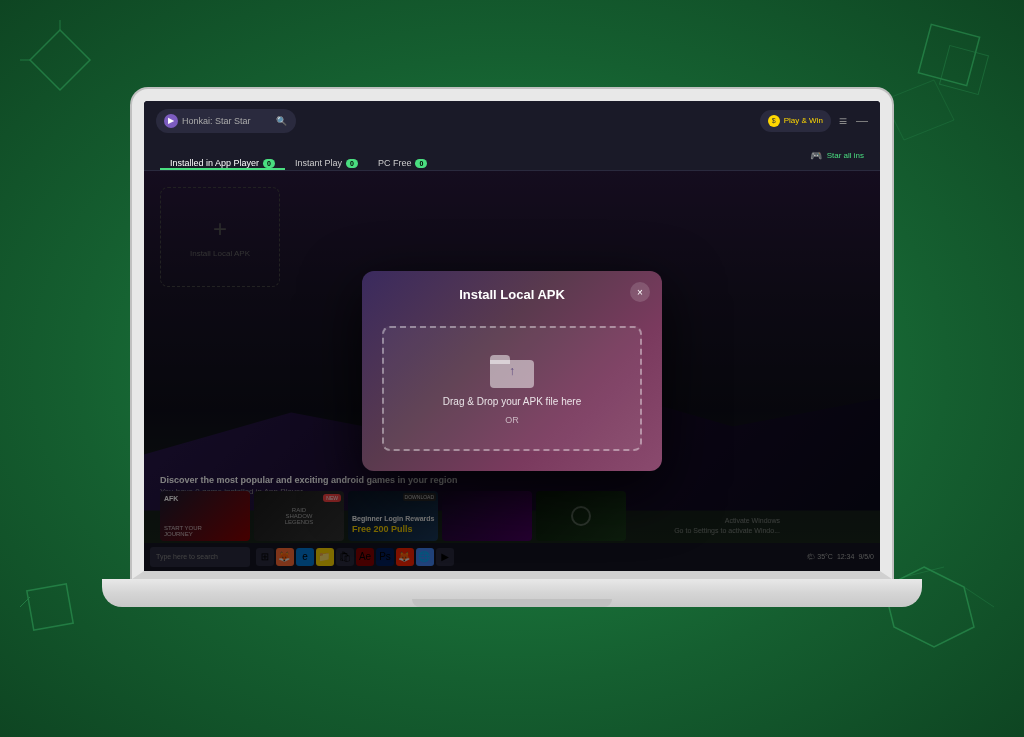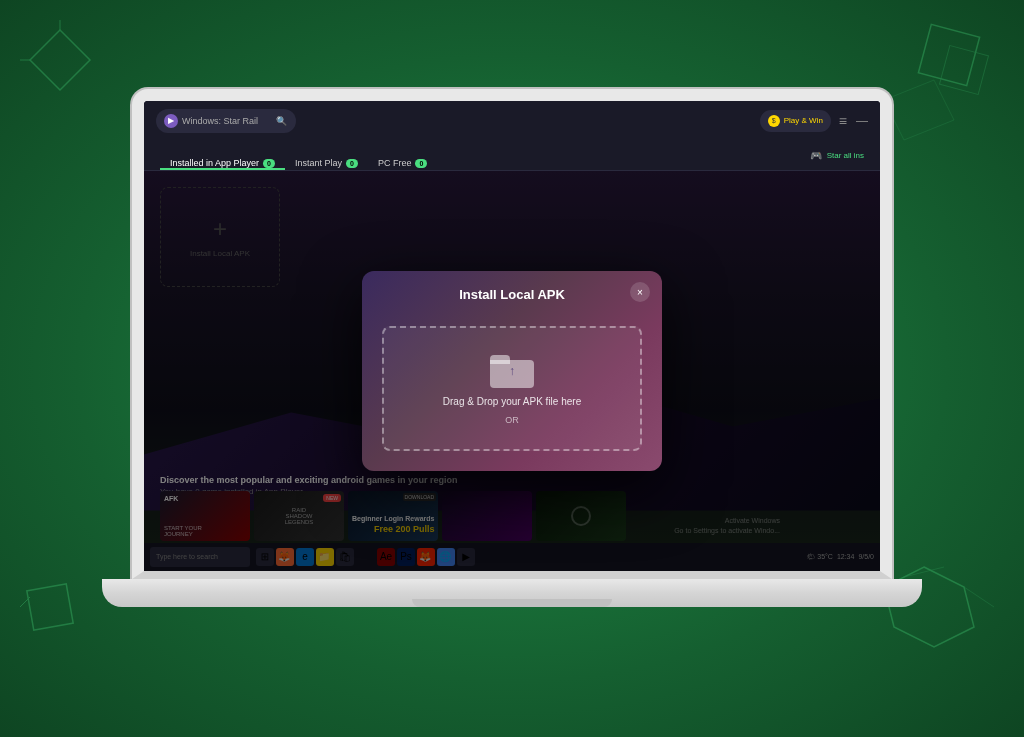--- a/index.html
+++ b/index.html
@@ -301,21 +301,21 @@
       width: 90px;
       height: 50px;
       border-radius: 4px;
       overflow: hidden;
       position: relative;
       flex-shrink: 0;
     }
 
     .game-thumb-1 { background: linear-gradient(135deg, #1a1a2e, #8b0000); }
     .game-thumb-2 { background: linear-gradient(135deg, #1a1a1a, #333); }
-    .game-thumb-3 { background: linear-gradient(135deg, #0a1628, #1a3a5c); text-align: right; }
+    .game-thumb-3 { background: linear-gradient(135deg, #0a1628, #1a3a5c); }
     .game-thumb-4 { background: linear-gradient(135deg, #1a0a2e, #4a0060); }
     .game-thumb-5 { background: linear-gradient(135deg, #0a1a0a, #1a3a1a); }
 
     .new-badge {
       position: absolute;
       top: 3px;
       right: 3px;
       background: #ff4444;
       color: white;
       font-size: 5px;
@@ -549,21 +549,21 @@
 </div>
 
 <div class="laptop-outer">
 
   <div class="laptop-screen">
     <div class="screen-content">
 
       <div class="top-bar">
         <div class="search-bar">
           <div class="search-bar-icon">▶</div>
-          <span class="search-text">Windows: Star Rail</span>
+          <span class="search-text">Honkai: Star Star</span>
           <span class="search-magnifier">🔍</span>
         </div>
         <div class="top-bar-right">
           <div class="play-win-btn">
             <div class="coin-icon">$</div>
             <span>Play &amp; Win</span>
           </div>
           <span class="menu-dots">≡</span>
           <span style="color:#888;font-size:12px;">—</span>
         </div>
@@ -631,21 +631,21 @@
         <div class="taskbar">
           <div class="taskbar-search">
             <span>Type here to search</span>
           </div>
           <div class="taskbar-icons">
             <div class="taskbar-icon" style="background:#2a2a3e;">⊞</div>
             <div class="taskbar-icon" style="background:#ff6b35;">🦊</div>
             <div class="taskbar-icon" style="background:#0078d7;">e</div>
             <div class="taskbar-icon" style="background:#ffd700;">📁</div>
             <div class="taskbar-icon" style="background:#2a2a3e;">🛍</div>
-            <div class="taskbar-icon" style="background:#8b0000;margin-left:21px;">Ae</div>
+            <div class="taskbar-icon" style="background:#8b0000;">Ae</div>
             <div class="taskbar-icon" style="background:#001f5c;">Ps</div>
             <div class="taskbar-icon" style="background:#ff2400;">🦊</div>
             <div class="taskbar-icon" style="background:#4285F4;">🌐</div>
             <div class="taskbar-icon" style="background:#2a2a3e;">▶</div>
           </div>
           <div class="taskbar-right">
             <span>🌤 <span>35°C</span></span>
             <span>12:34</span>
             <span>9/5/0</span>
           </div>

